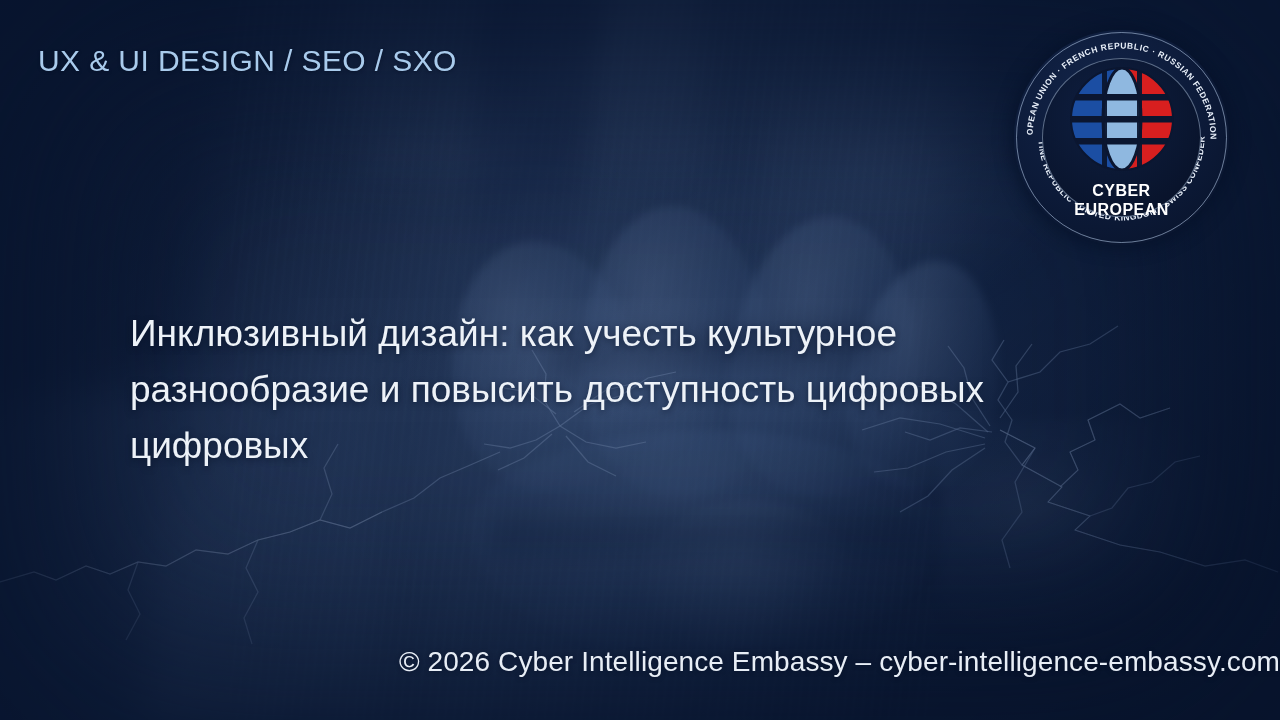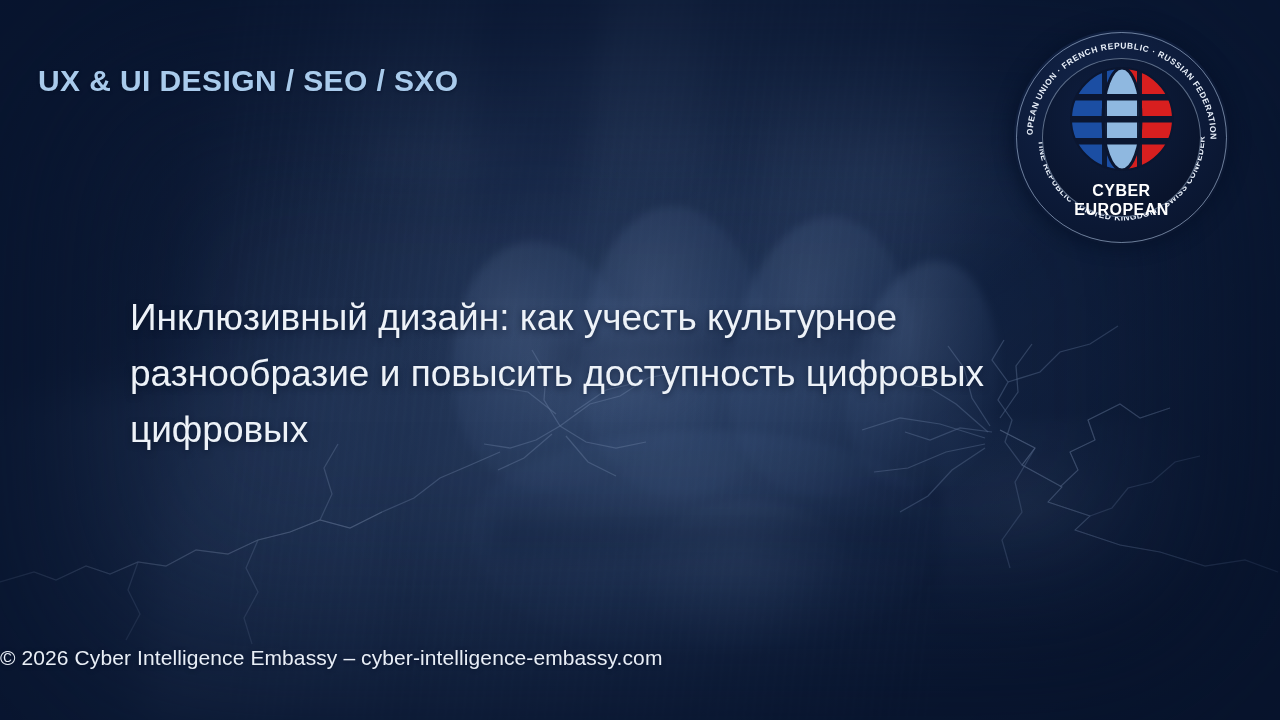--- a/index.html
+++ b/index.html
@@ -142,39 +142,39 @@
     background:radial-gradient(ellipse 90% 85% at 50% 52%, rgba(40,80,140,0.16) 0%, rgba(10,24,52,0.52) 100%);
   }
   .vignette {
     position:absolute; inset:0;
     box-shadow:inset 0 0 190px 70px rgba(8,20,46,0.78);
     pointer-events:none;
   }
 
   
   .kicker {
-    position:absolute; left:38px; top:64px;
-    font-size:30px; font-weight:700; letter-spacing:.4px;
+    position:absolute; left:38px; top:44px;
+    font-size:30px; font-weight:400; letter-spacing:.4px;
     color:#a9cbec;
     text-shadow:0 1px 3px rgba(5,15,35,.55);
     white-space:nowrap;
   }
 
   .headline {
-    position:absolute; left:130px; top:290px; width:990px;
+    position:absolute; left:130px; top:306px; width:990px;
     font-size:37px; font-weight:400; line-height:56px;
     color:#edf2f8;
     text-shadow:0 2px 6px rgba(6,16,38,.60);
   }
   .headline .l { display:block; white-space:nowrap; }
 
   .footer {
     position:absolute; left:0; right:0; top:646px;
-    text-align:left;
-    font-size:21px; font-weight:400; letter-spacing:.1px;
+    text-align:right;
+    font-size:28px; font-weight:400; letter-spacing:.1px;
     color:#e8eef6;
     text-shadow:0 1px 4px rgba(6,16,38,.65);
   }
 
   
   .logo {
     position:absolute; left:1014px; top:30px;
     width:215px; height:215px;
   }
   .logo .disc {

